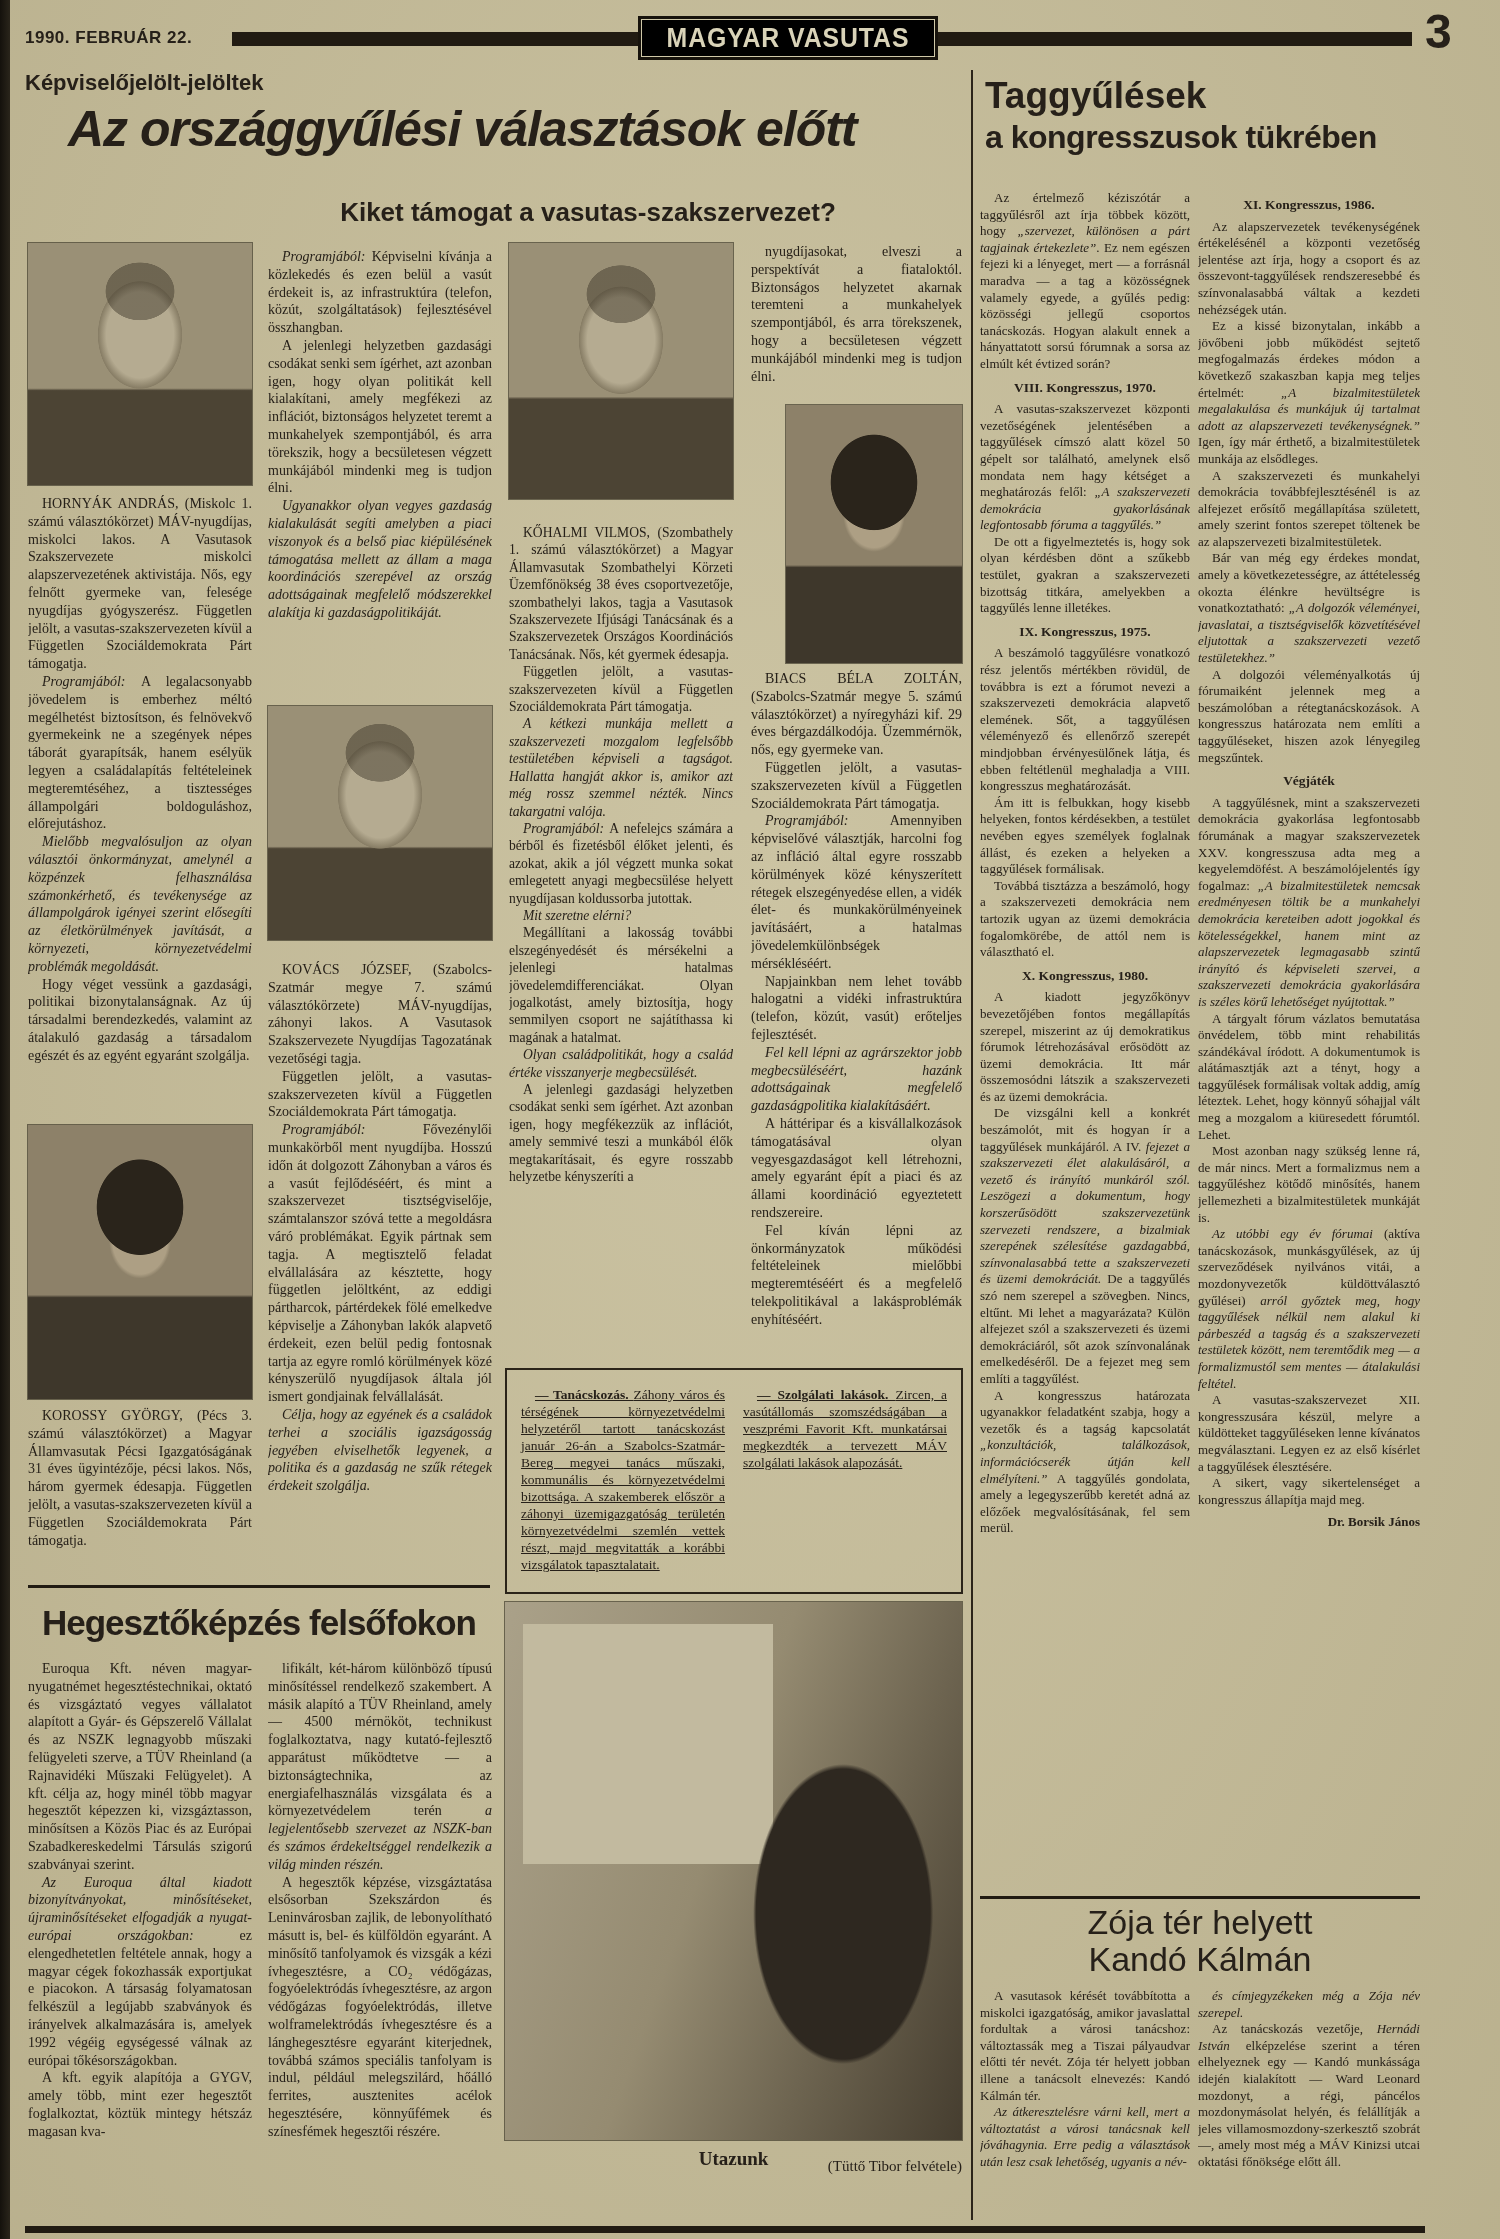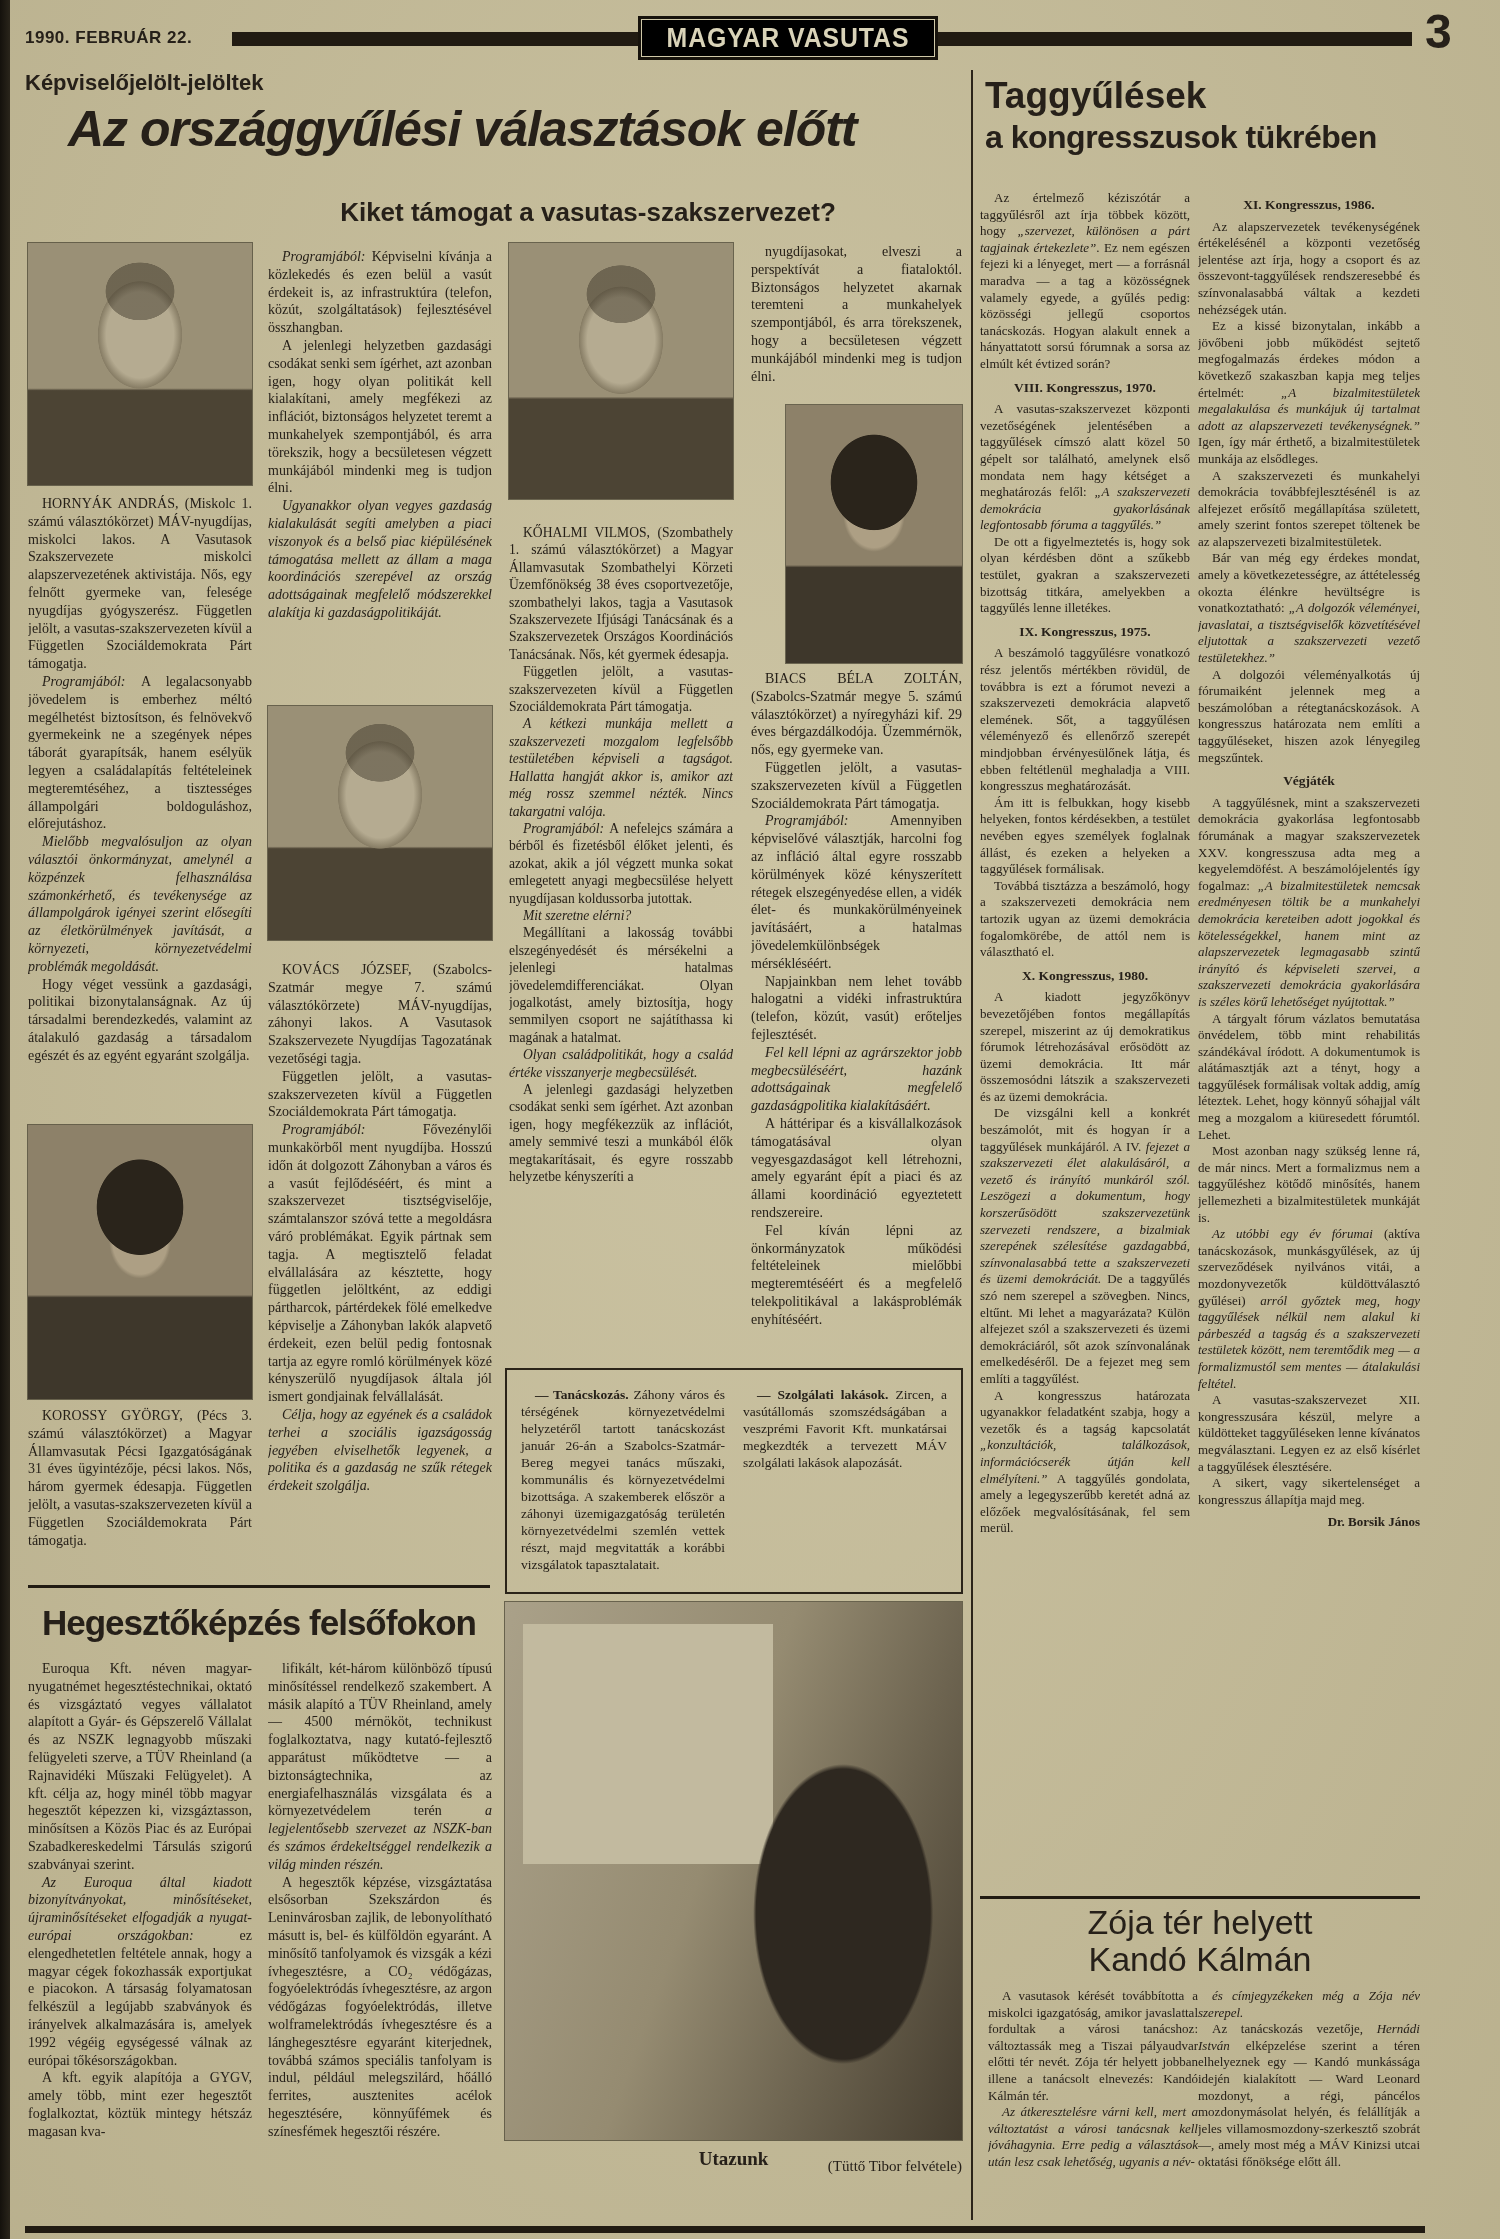--- a/index.html
+++ b/index.html
@@ -43,21 +43,21 @@
   #c1t2{left:28px;top:1407px;width:224px;height:172px;}
   #c2t1{left:268px;top:248px;width:224px;height:452px;}
   #c2t2{left:268px;top:961px;width:224px;height:618px;}
   #c3t {left:509px;top:508px;width:224px;height:848px;font-size:13.6px;line-height:17.4px;margin-top:16px;}
   #c4t1{left:751px;top:243px;width:211px;height:158px;}
   #c4t2{left:751px;top:670px;width:211px;height:686px;}
   #tg-a{left:980px;top:190px;width:210px;height:1700px;}
   #tg-b{left:1198px;top:190px;width:222px;height:1700px;}
   #he-c1{left:28px;top:1660px;width:224px;height:566px;}
   #he-c2{left:268px;top:1660px;width:224px;height:566px;}
-  #zo-l{left:980px;top:1988px;width:210px;height:238px;margin-left:8px;}
+  #zo-l{left:980px;top:1988px;width:210px;height:238px;}
   #zo-r{left:1198px;top:1988px;width:222px;height:238px;}
   
   .photo{overflow:hidden;box-shadow:0 0 0 1px rgba(30,25,15,.55);}
   .portrait{background:
       radial-gradient(ellipse 62px 52px at 50% 20%, #3a332675 0 55%, transparent 56%),
       radial-gradient(ellipse 58px 74px at 50% 38%, #b5ab91 0 58%, #877d65 72%, transparent 73%),
       linear-gradient(#9a9076 0 60%, #4c4434 61%);}
   .p-dark{background:
       radial-gradient(ellipse 78px 86px at 50% 30%, #2a241b 0 55%, transparent 56%),
       radial-gradient(ellipse 50px 62px at 50% 42%, #ad9f84 0 55%, transparent 62%),
@@ -68,21 +68,21 @@
   #c3p1{left:509px;top:243px;width:224px;height:256px;}
   #c4p1{left:786px;top:405px;width:176px;height:258px;}
   #mainphoto{left:505px;top:1602px;width:457px;height:538px;background:
       radial-gradient(ellipse 150px 250px at 74% 58%, #2e2820 0 58%, transparent 60%),
       linear-gradient(#c2ba9f,#c2ba9f) 18px 22px / 250px 240px no-repeat,
       linear-gradient(110deg,#aaa189 0%,#958b71 45%,#6d6450 72%,#453d2f 100%);}
   
   #newsbox{left:505px;top:1368px;width:458px;height:226px;border:2px solid #2b2419;
       box-sizing:border-box;padding:16px 14px;columns:2;column-gap:18px;column-fill:auto;
       font-size:13.5px;line-height:17px;text-align:justify;overflow:hidden;}
-  #newsbox .p{margin-bottom:12px;}
+  #newsbox .p{margin-bottom:12px;text-decoration:underline;}
   
   #cap-title{left:505px;top:2148px;width:457px;text-align:center;font-weight:bold;font-size:19px;}
   #cap-credit{left:662px;top:2158px;width:300px;text-align:right;font-size:15px;}
   
   #tg-head{left:985px;top:74px;width:438px;text-align:left;
       font-family:"Liberation Sans",sans-serif;font-weight:bold;line-height:1.2;}
   #tg-head .l1{font-size:37px;}
   #tg-head .l2{font-size:32px;letter-spacing:-.5px;}
   #he-rule{left:28px;top:1585px;width:462px;height:3px;}
   #he-head{left:28px;top:1596px;width:462px;text-align:center;

